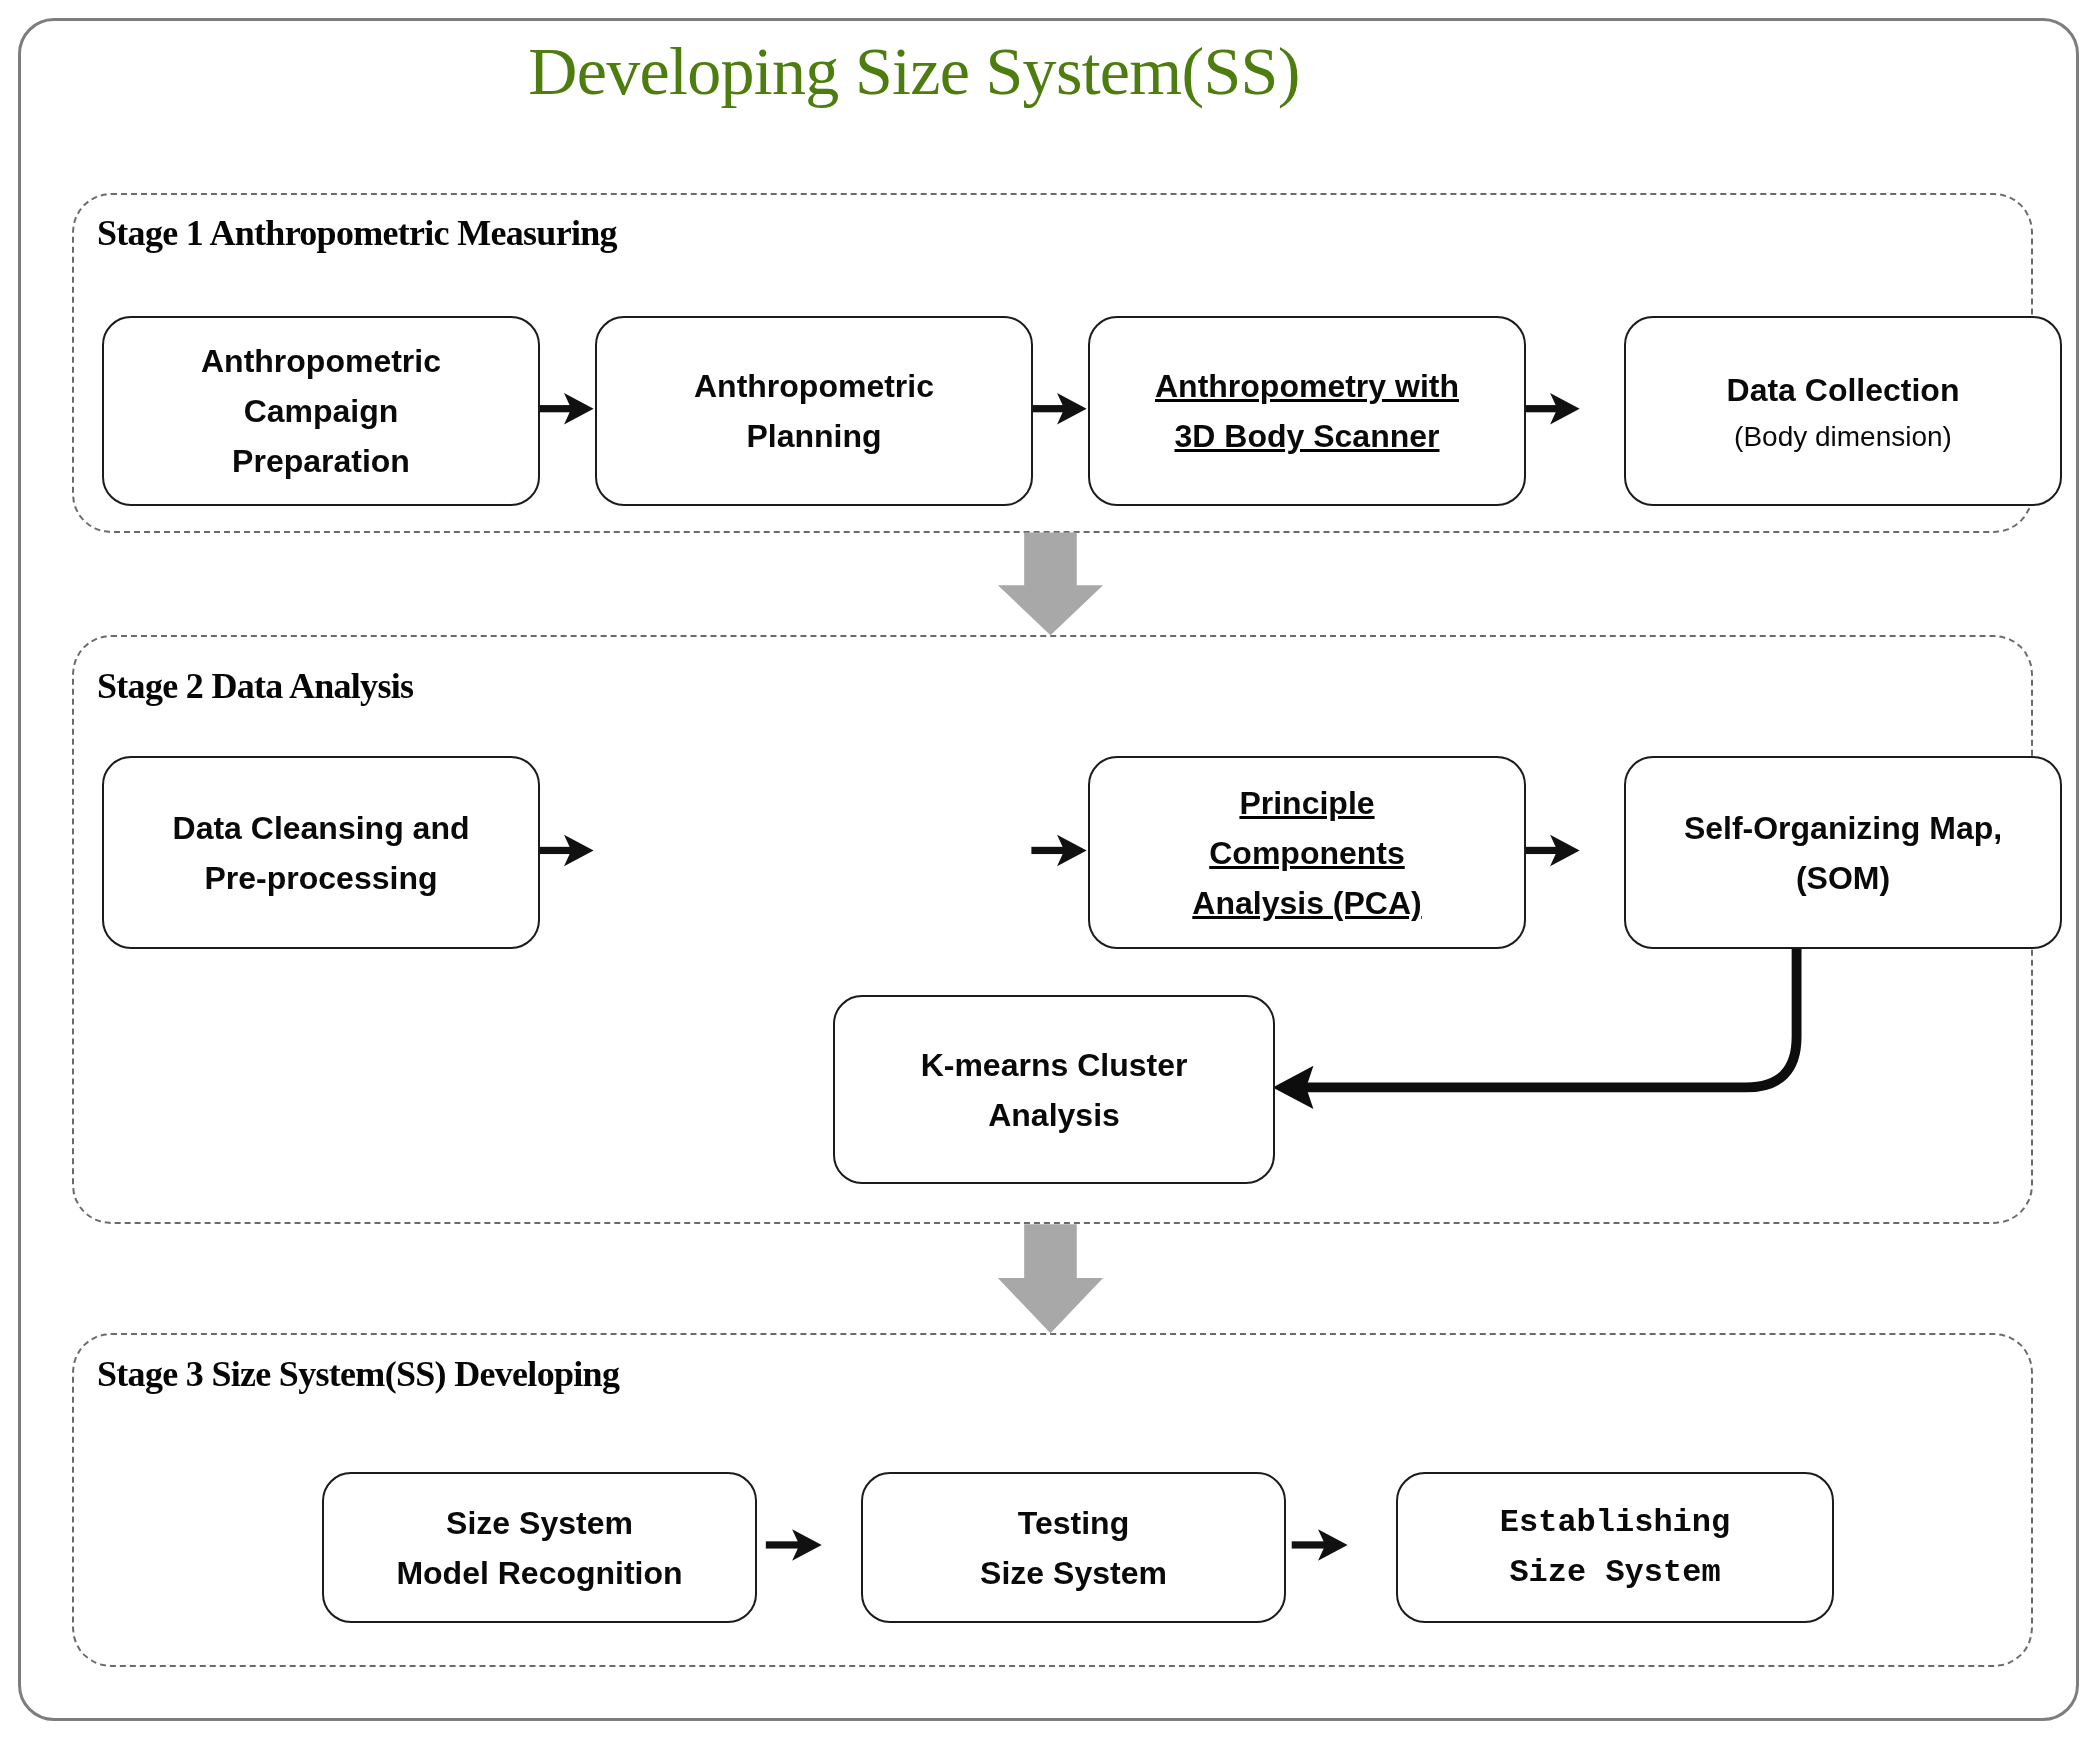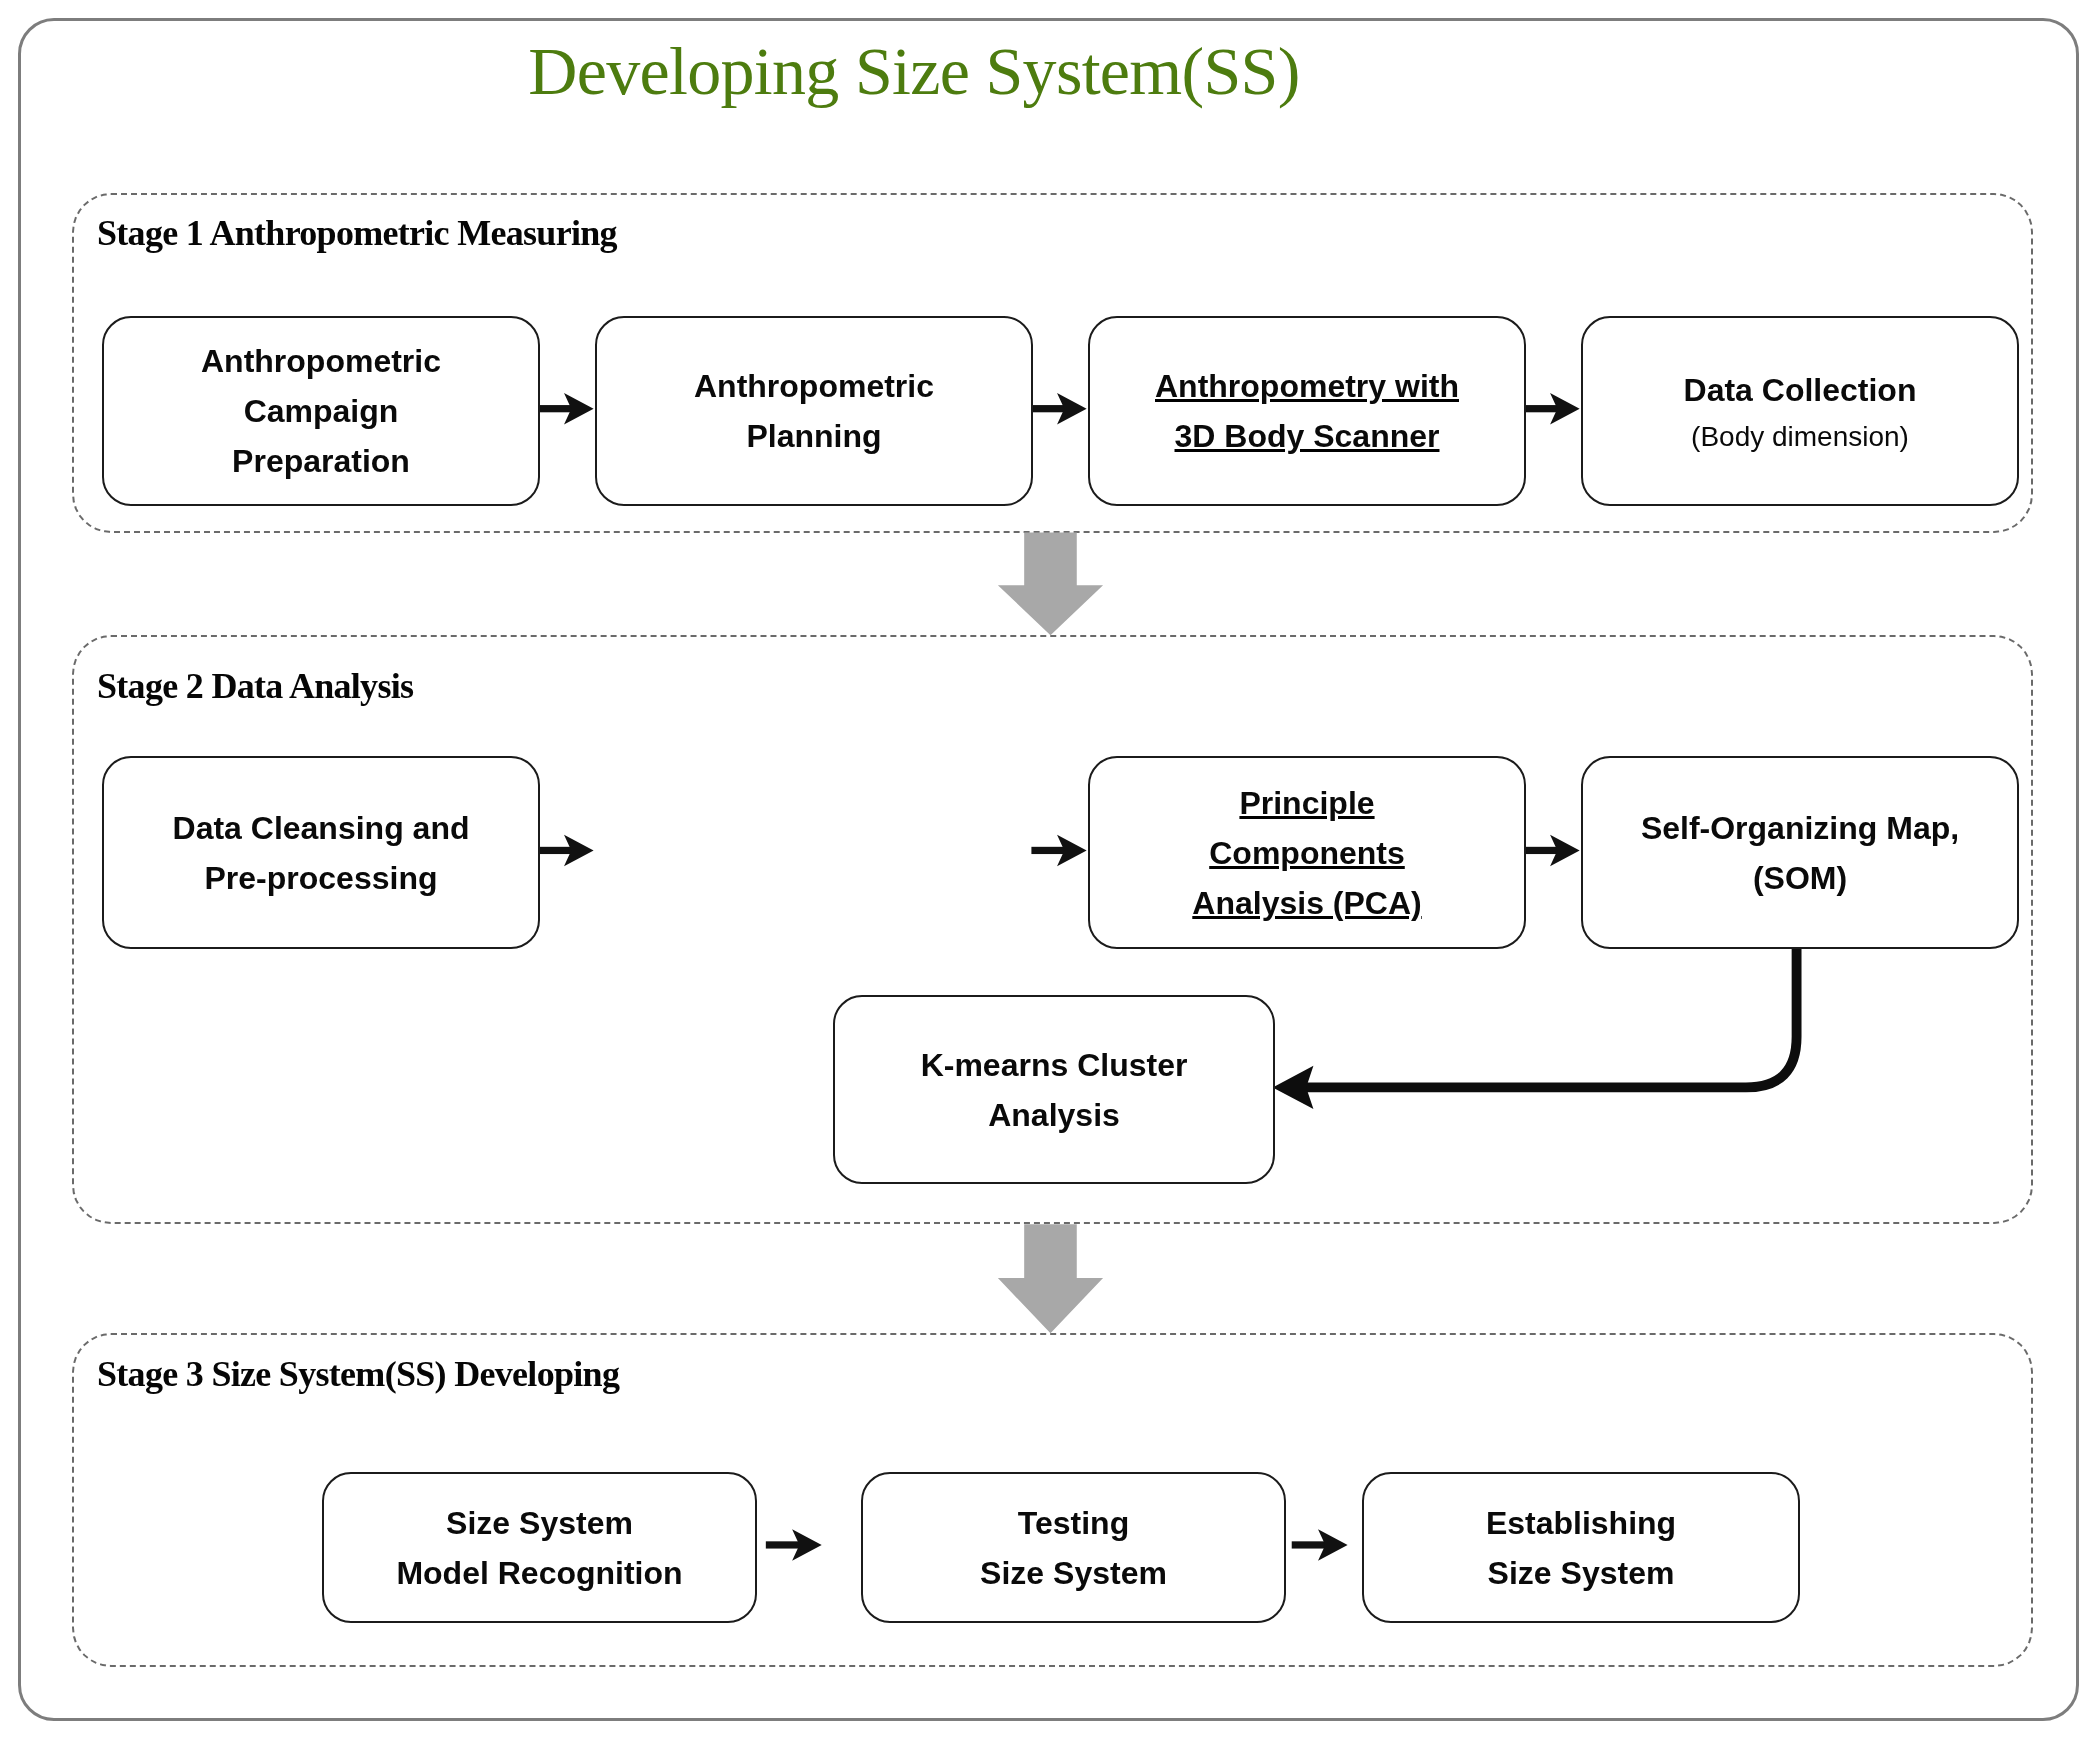--- a/index.html
+++ b/index.html
@@ -39,25 +39,25 @@
   .fbox .line{
     font-weight:700;font-size:32px;line-height:50px;color:#0a0a0a;white-space:pre;
   }
   .fbox .line.light{font-weight:400;font-size:28px;line-height:43px;}
   .s1{top:316px;height:186px;}
   .s2{top:756px;height:189px;}
   .s3{top:1472px;height:147px;border-width:2px;}
   .b1{left:102px;width:434px;}
   .b2{left:595px;width:434px;}
   .b3{left:1088px;width:434px;text-decoration:underline;}
-  .b4{left:1581px;width:434px;text-align:center;}
+  .b4{left:1624px;width:434px;text-align:center;}
   .kbox{left:833px;top:995px;width:438px;height:185px;}
   .s3b1{left:322px;width:431px;}
   .s3b2{left:861px;width:421px;}
-  .s3b3{left:1362px;width:434px;}
+  .s3b3{left:1396px;width:434px;font-family:Liberation Mono, monospace;}
   .overlay{position:absolute;left:0;top:0;width:2097px;height:1739px;pointer-events:none;}
 </style>
 </head>
 <body>
 
 <div class="canvas">
 
   <div class="outer-frame"></div>
 
   <div class="main-title">Developing Size System(SS)</div>

